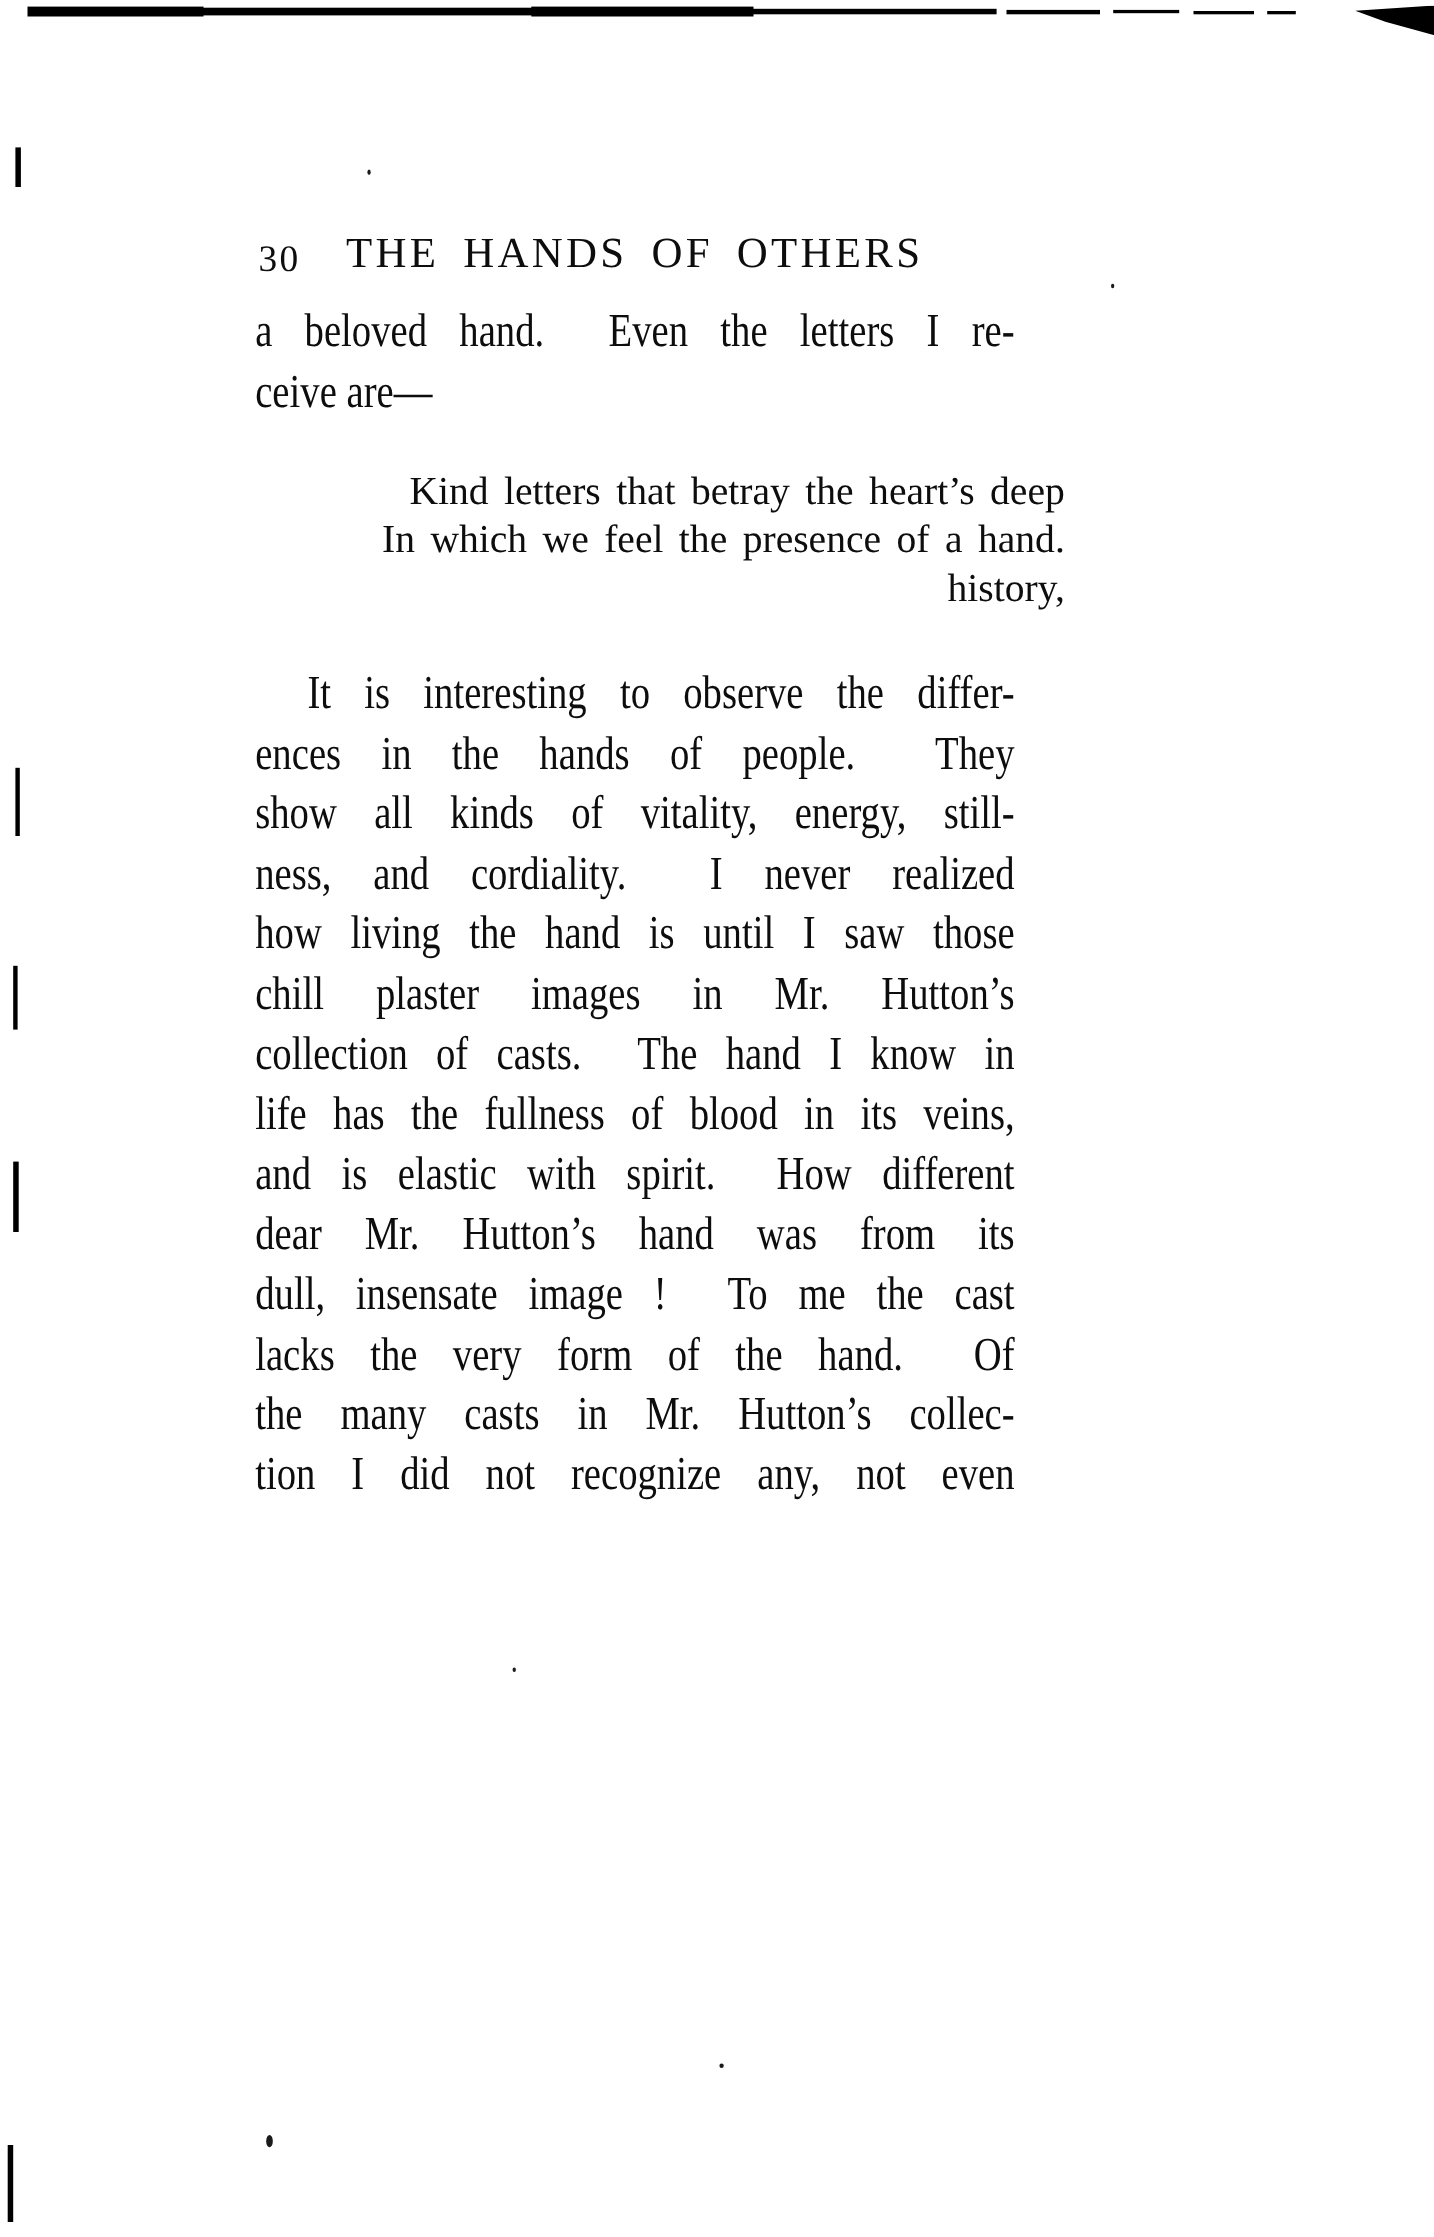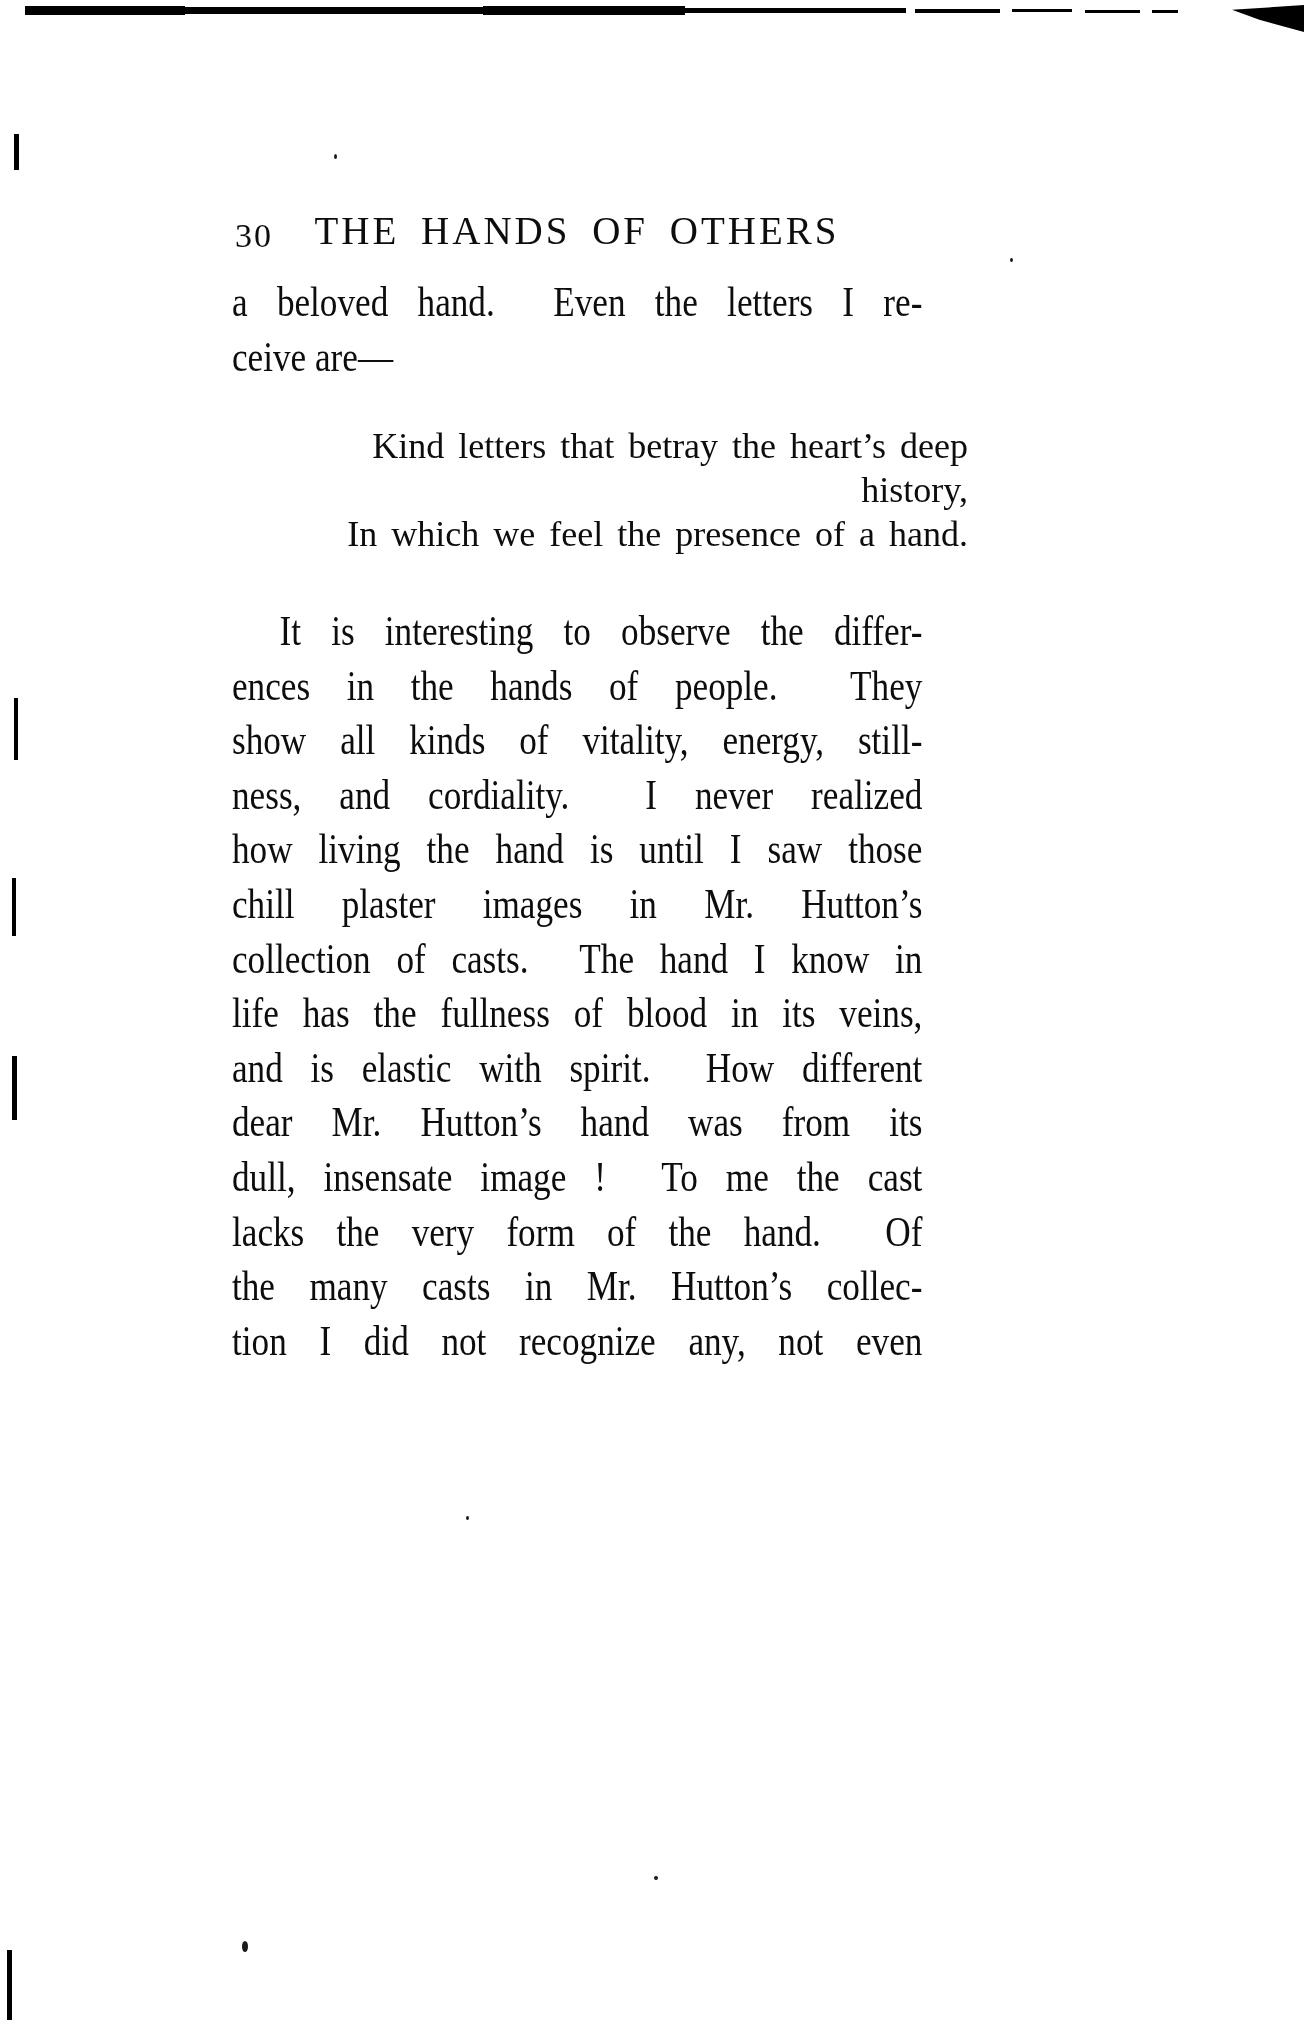--- a/index.html
+++ b/index.html
@@ -95,22 +95,22 @@
 <div class="abs" id="header-number">30</div>
 <div class="abs" id="header-title">THE HANDS OF OTHERS</div>
 
 <div class="cond" id="opening-block">
   <div class="bl open">a beloved hand.&nbsp; Even the letters I re-</div>
   <div class="bl open left">ceive are—</div>
 </div>
 
 <div class="abs" id="verse-block">
   <div class="pl">Kind letters that betray the heart’s deep</div>
+  <div class="pl">In which we feel the presence of a hand.</div>
   <div class="pl ind">history,</div>
-  <div class="pl">In which we feel the presence of a hand.</div>
 </div>
 
 <div class="cond" id="body-block">
   <div class="bl ind">It is interesting to observe the differ-</div>
   <div class="bl">ences in the hands of people.&nbsp; They</div>
   <div class="bl">show all kinds of vitality, energy, still-</div>
   <div class="bl">ness, and cordiality.&nbsp; I never realized</div>
   <div class="bl">how living the hand is until I saw those</div>
   <div class="bl">chill plaster images in Mr. Hutton’s</div>
   <div class="bl">collection of casts.&nbsp; The hand I know in</div>

